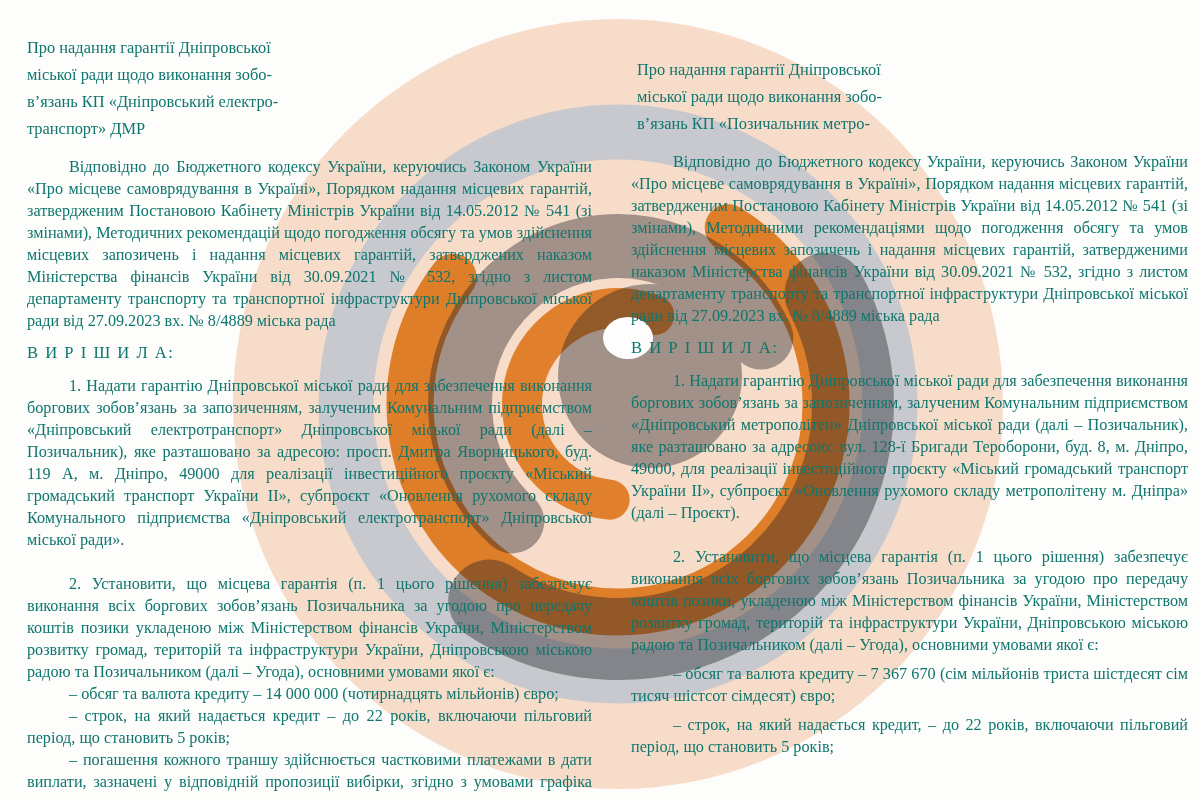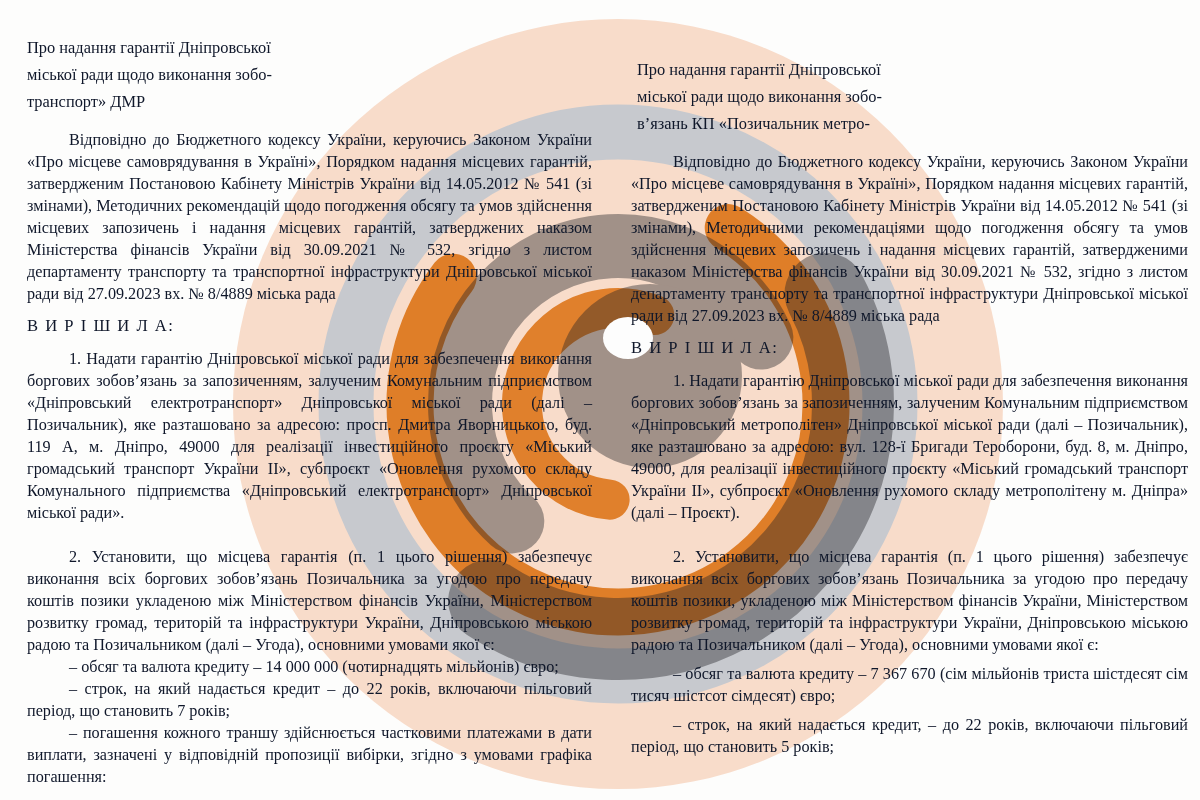--- a/index.html
+++ b/index.html
@@ -2,21 +2,21 @@
 <html lang="uk"><head>
 <meta charset="utf-8">
 <style>
   html,body{margin:0;padding:0;background:#ffffff;}
   .page{
     position:relative;
     width:1200px;height:800px;
     background:#fdfdfc;
     overflow:hidden;
     font-family:"Liberation Serif","DejaVu Serif",serif;
-    color:#0f172a;
+    color:#0f766e;
   }
   .watermark{
     position:absolute;left:0;top:0;width:1200px;height:800px;
     z-index:1;pointer-events:none;
   }
   .col{
     position:absolute;top:0;z-index:2;
     font-size:16.2px;line-height:22px;
   }
   .col.left{left:27px;width:565px;padding-top:34px;}
@@ -64,28 +64,29 @@
       <circle cx="650" cy="376" r="92" fill="#222226"></circle>
     </g>
 
     <ellipse cx="628" cy="338" rx="25" ry="21" fill="#fdfdfd"></ellipse>
   </svg>
 
   <div class="col left">
     <div class="doc-header">
       <div>Про  надання гарантії Дніпровської</div>
       <div>міської ради щодо виконання зобо-</div>
+      <div>в’язань КП «Дніпровський електро-</div>
       <div>транспорт» ДМР</div>
     </div>
     <p class="para">Відповідно до Бюджетного кодексу України, керуючись Законом України «Про місцеве самоврядування в Україні», Порядком надання місцевих гарантій, затвердженим Постановою Кабінету Міністрів України від 14.05.2012 № 541 (зі змінами), Методичних рекомендацій щодо погодження обсягу та умов здійснення місцевих запозичень і надання місцевих гарантій, затверджених наказом Міністерства фінансів України від 30.09.2021 № 532, згідно з листом департаменту транспорту та транспортної інфраструктури Дніпровської міської ради від 27.09.2023 вх. № 8/4889 міська рада</p>
     <div class="resolved">В И Р І Ш И Л А:</div>
     <p class="para">1.  Надати гарантію Дніпровської міської ради для забезпечення виконання боргових зобов’язань за запозиченням, залученим Комунальним підприємством «Дніпровський електротранспорт» Дніпровської міської ради (далі – Позичальник), яке разташовано за адресою: просп. Дмитра Яворницького, буд. 119 А, м. Дніпро, 49000 для реалізації інвестиційного проєкту «Міський громадський транспорт України ІІ», субпроєкт «Оновлення рухомого складу Комунального підприємства «Дніпровський електротранспорт» Дніпровської міської ради».</p>
     <p class="para gap-lg">2. Установити, що місцева гарантія (п. 1 цього рішення) забезпечує виконання всіх боргових зобов’язань Позичальника за угодою про передачу коштів позики укладеною між Міністерством фінансів України, Міністерством розвитку громад, територій та інфраструктури України, Дніпровською міською радою та Позичальником (далі – Угода), основними умовами якої є:</p>
     <p class="para bullet">– обсяг та валюта кредиту – 14 000 000 (чотирнадцять мільйонів) євро;</p>
-    <p class="para bullet">– строк, на який надається кредит – до 22 років, включаючи пільговий період, що становить 7 років;</p>
+    <p class="para bullet">– строк, на який надається кредит – до 22 років, включаючи пільговий період, що становить 5 років;</p>
     <p class="para bullet">– погашення кожного траншу здійснюється частковими платежами в дати виплати, зазначені у відповідній пропозиції вибірки, згідно з умовами графіка погашення:</p>
 
   </div>
 
   <div class="col right">
     <div class="doc-header">
       <div>Про надання гарантії Дніпровської</div>
       <div>міської ради щодо виконання зобо-</div>
       <div>в’язань  КП «Позичальник  метро-</div>
     </div>

